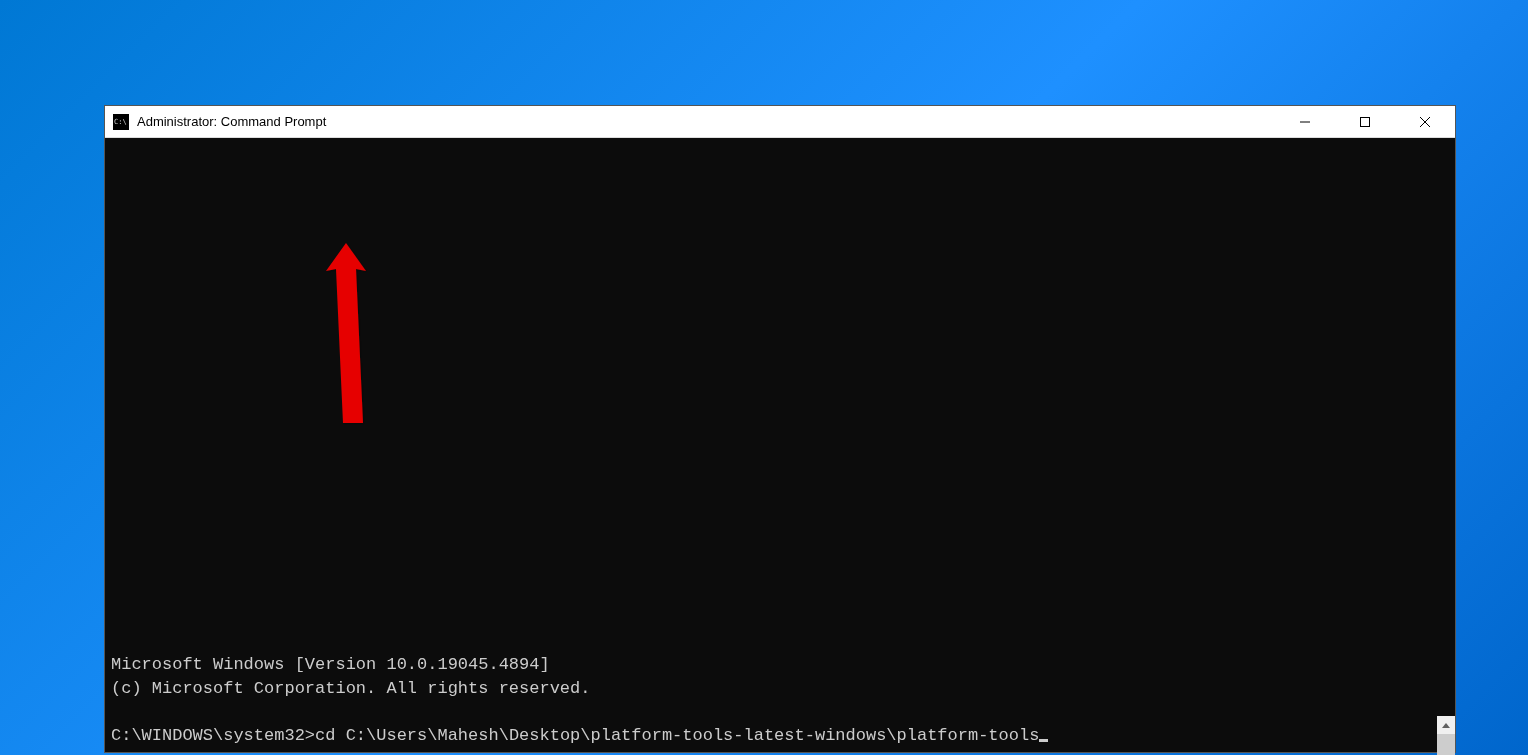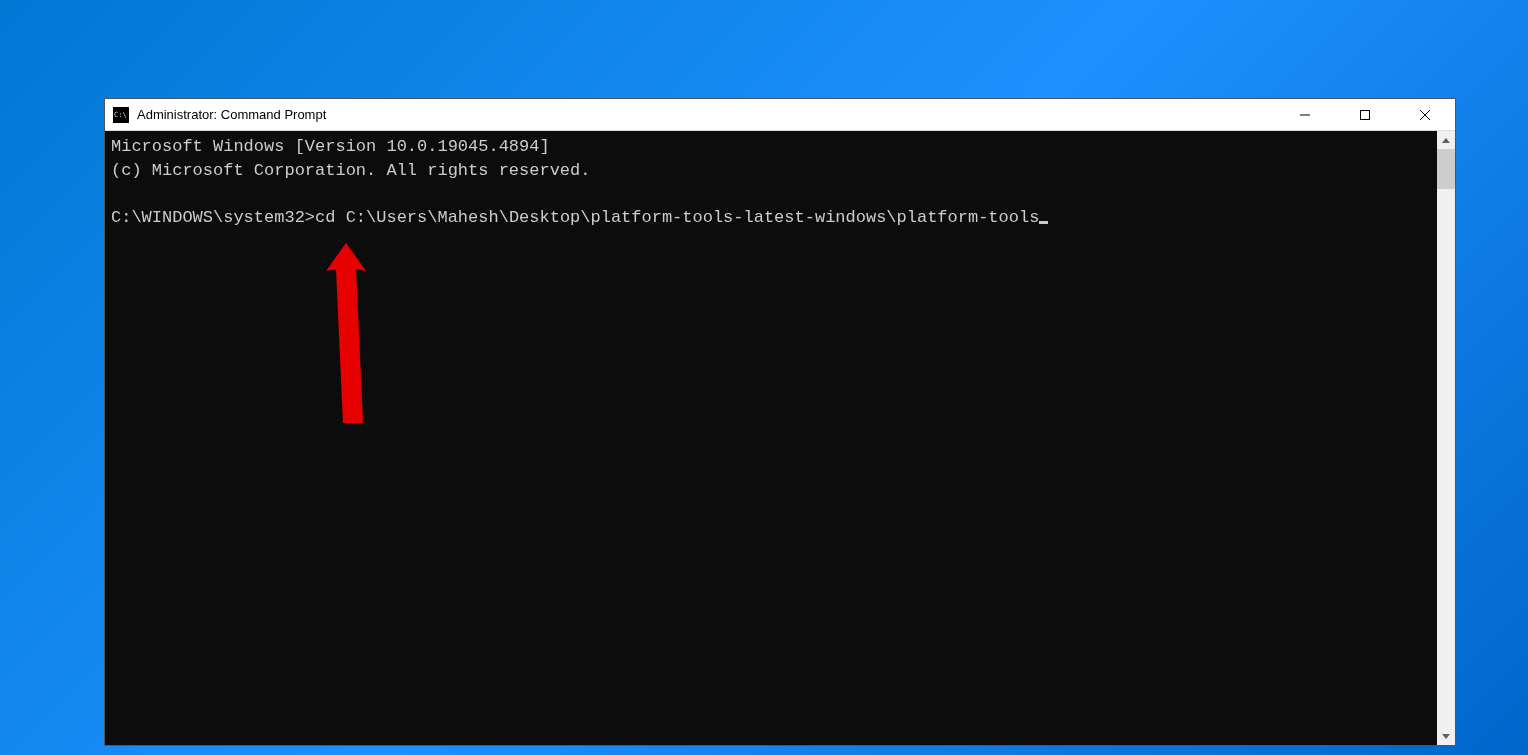--- a/index.html
+++ b/index.html
@@ -13,21 +13,21 @@
       height: 755px;
       background: linear-gradient(135deg, #0078d4 0%, #1e90ff 50%, #0066cc 100%);
       overflow: hidden;
       font-family: "Segoe UI", Tahoma, sans-serif;
       position: relative;
     }
     
     .window {
       position: absolute;
       left: 104px;
-      top: 98px;
+      top: 105px;
       width: 1352px;
       height: 648px;
       background: #ffffff;
       border: 1px solid #555;
       display: flex;
       flex-direction: column;
     }
     
     .titlebar {
       height: 32px;
@@ -77,20 +77,21 @@
       justify-content: center;
       cursor: pointer;
       font-size: 14px;
       color: #000;
     }
     
     .terminal-area {
       flex: 1;
       display: flex;
       background: #0c0c0c;
+      align-items: flex-end;
     }
     
     .terminal {
       flex: 1;
       background: #0c0c0c;
       padding: 4px 6px;
       font-family: Consolas, "Courier New", monospace;
       font-size: 17px;
       color: #cccccc;
       line-height: 1.4;

